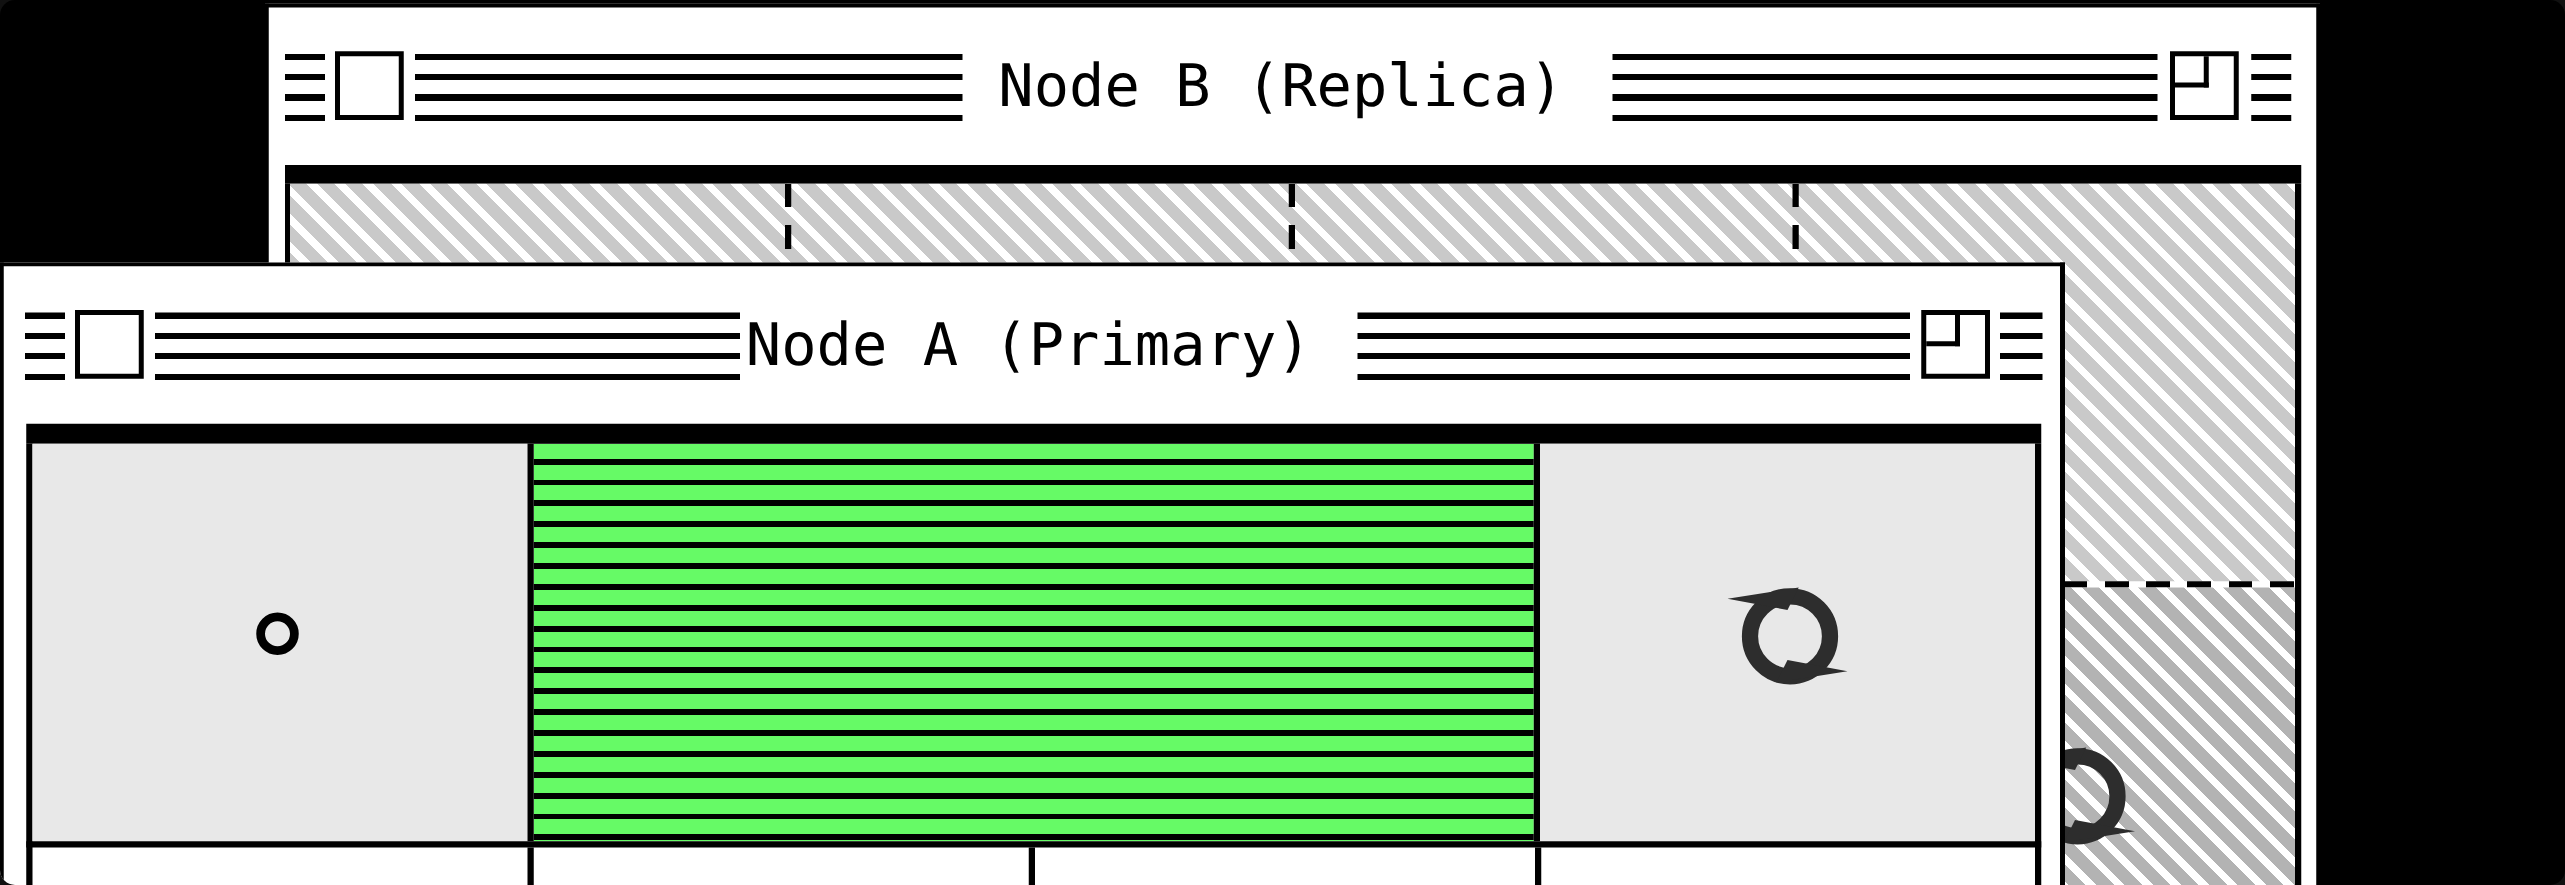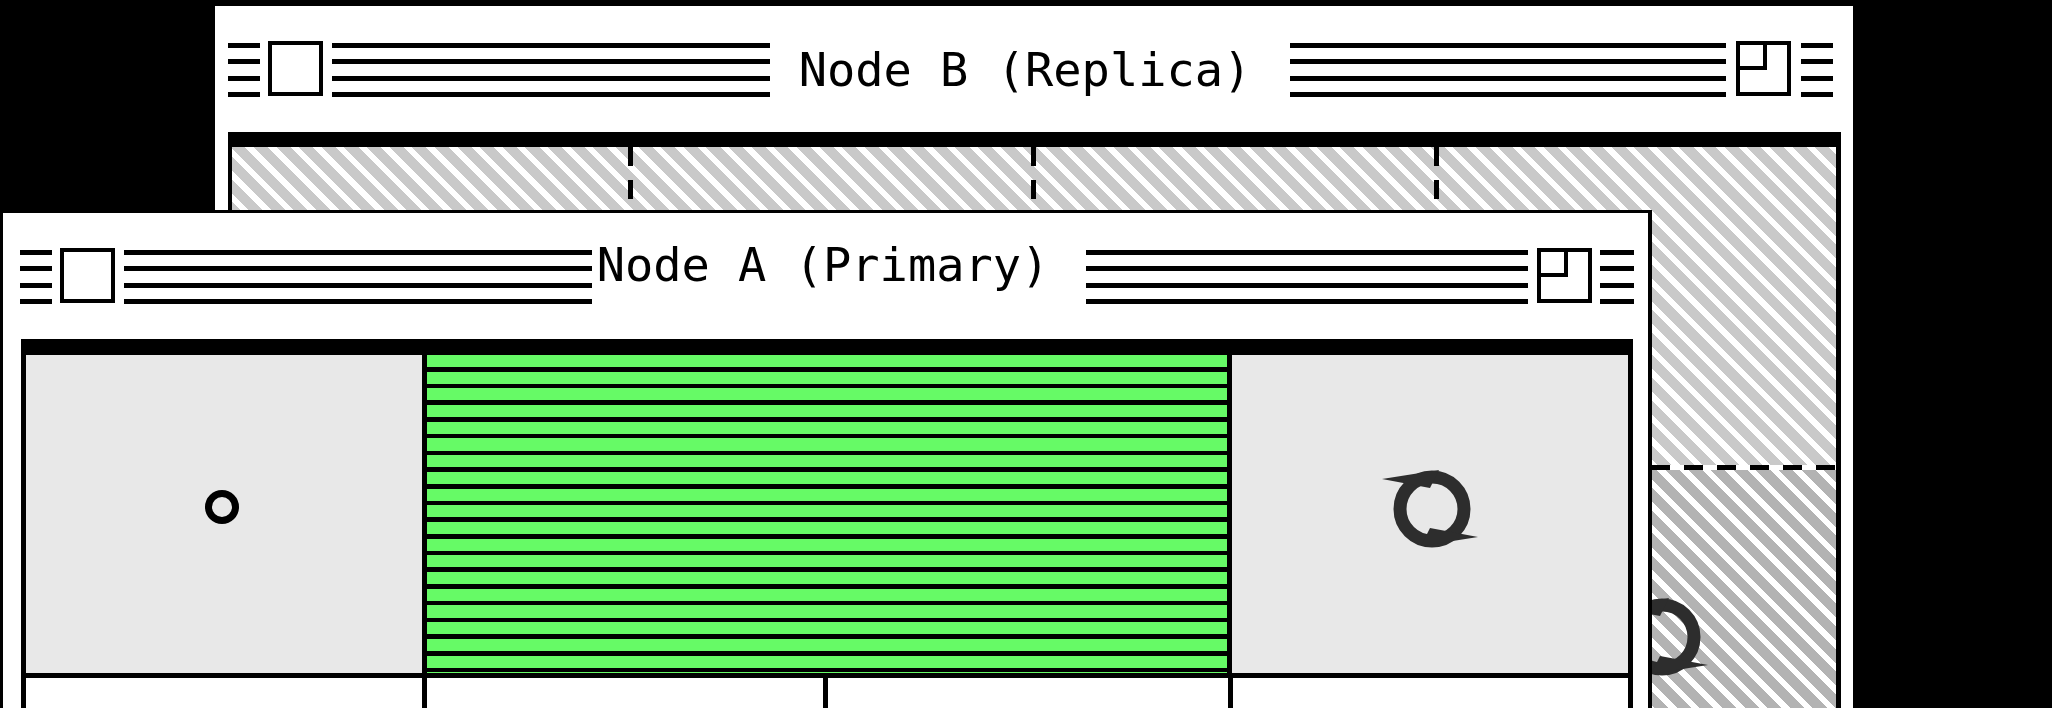--- a/index.html
+++ b/index.html
@@ -3,21 +3,21 @@
 <meta charset="utf-8">
 <style>
   :root{
     --page-bg:#000; --window-bg:#fff; --cell-gray:#e8e8e8; --replicated-green:#66fa66;
     --hatch-light:#c9c9c9; --hatch-dark:#b3b3b3; --line-black:#000; --icon-dark:#2d2d2d;
   }
   *{margin:0;padding:0;box-sizing:border-box;}
   html,body{background:#111;}
   #screen{
     position:relative;width:2052px;height:708px;background:var(--page-bg);
-    overflow:hidden;font-family:"DejaVu Sans Mono","Liberation Mono",monospace;
+    overflow:hidden;font-family:"DejaVu Sans Mono","Liberation Mono",monospace;border-radius:12px;
   }
   .window{position:absolute;background:var(--window-bg);border:3px solid var(--line-black);border-bottom:none;overflow:hidden;}
   #win-b{left:212px;top:3px;width:1644px;height:705px;}
   #win-a{left:0;top:210px;width:1652px;height:498px;border-right-width:4px;}
   .abs{position:absolute;}
   .tb-lines{background:repeating-linear-gradient(to bottom,var(--line-black) 0 5px,transparent 5px 16.3px);height:54px;}
   .tb-box{border:4px solid var(--line-black);background:var(--window-bg);width:55px;height:55px;}
   .zoom-inner{position:absolute;left:0;top:0;width:58%;height:54%;border-right:4px solid var(--line-black);border-bottom:4px solid var(--line-black);}
   .tb-title{text-align:center;font-size:47px;line-height:56px;color:#000;white-space:nowrap;}
   .content-border{background:var(--line-black);}
@@ -73,21 +73,21 @@
       </svg>
     </div>
   </div>
 
   <div class="window" id="win-a">
 
     <div class="abs" style="left:0;top:0;width:100%;height:126px;">
       <div class="abs tb-lines" style="left:17px;top:37px;width:32px;"></div>
       <div class="abs tb-box" style="left:57px;top:35px;"></div>
       <div class="abs tb-lines" style="left:121px;top:37px;width:468px;"></div>
-      <div class="abs tb-title" style="left:520px;top:24px;width:600px;">Node A (Primary)</div>
+      <div class="abs tb-title" style="left:520px;top:36px;width:600px;">Node A (Primary)</div>
       <div class="abs tb-lines" style="left:1083px;top:37px;width:442px;"></div>
       <div class="abs tb-box" style="left:1534px;top:35px;">
         <div class="zoom-inner"></div>
       </div>
       <div class="abs tb-lines" style="left:1597px;top:37px;width:34px;"></div>
     </div>
 
     <div class="abs content-border" style="left:18px;top:126px;width:1612px;height:16px;"></div>
     <div class="abs content-border" style="left:18px;top:142px;width:5px;height:356px;"></div>
     <div class="abs content-border" style="left:1625px;top:142px;width:5px;height:356px;"></div>

